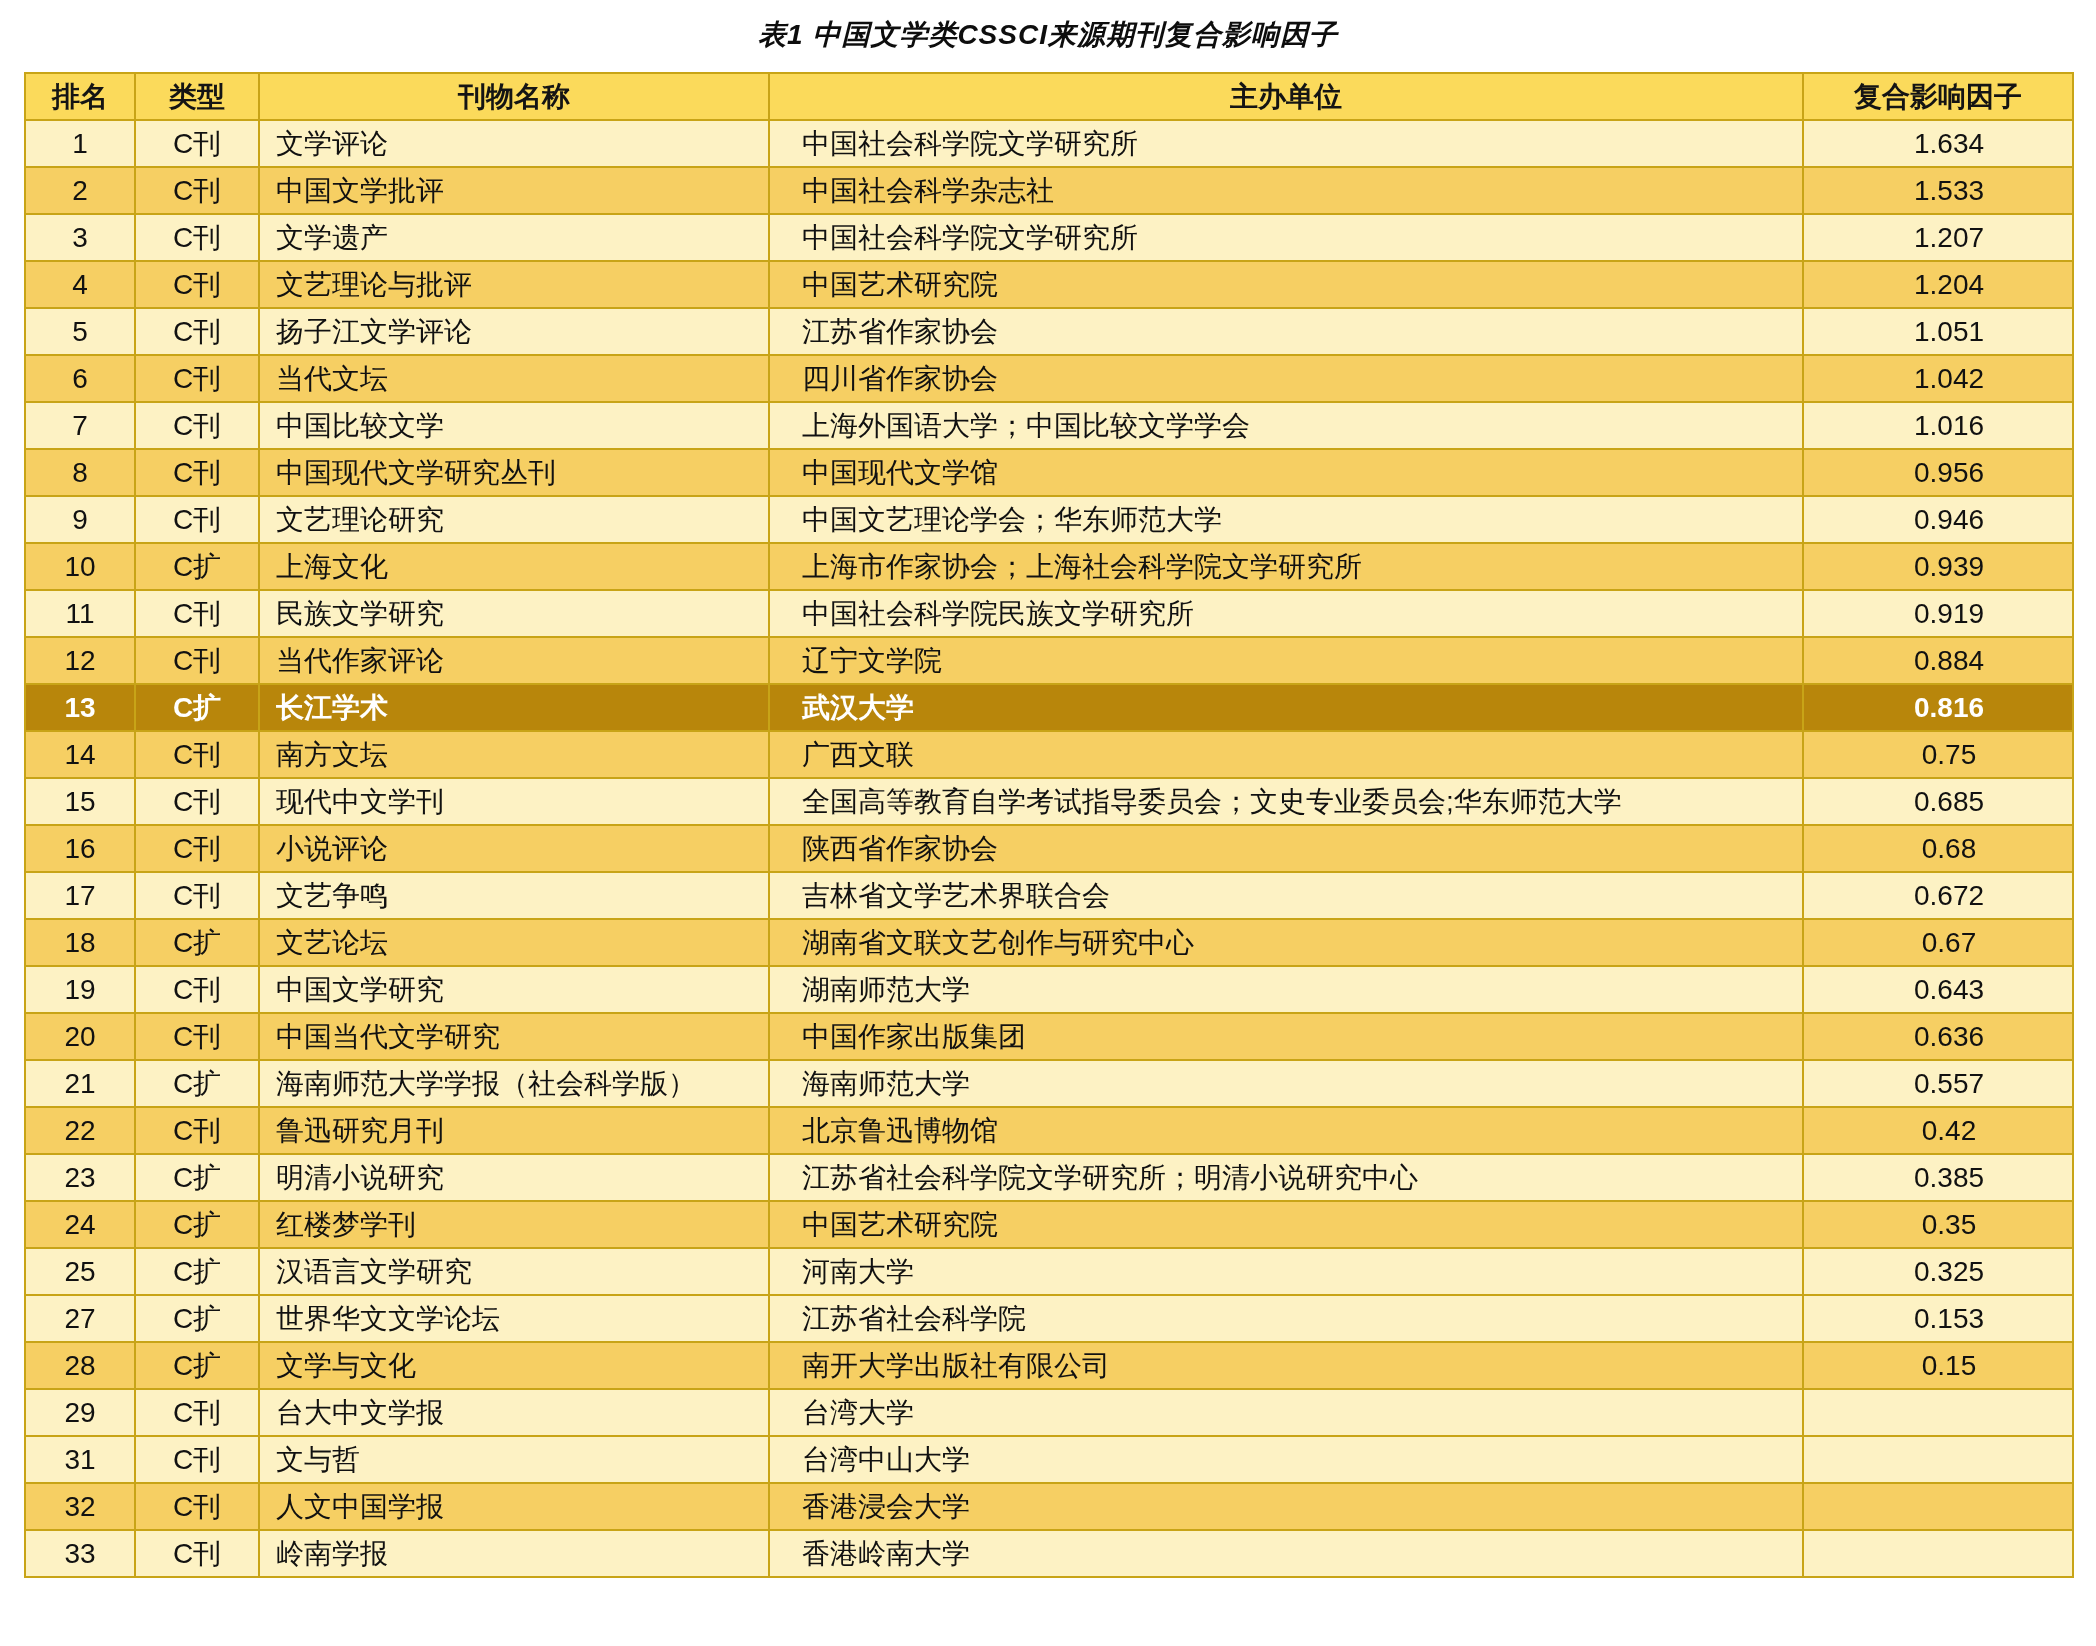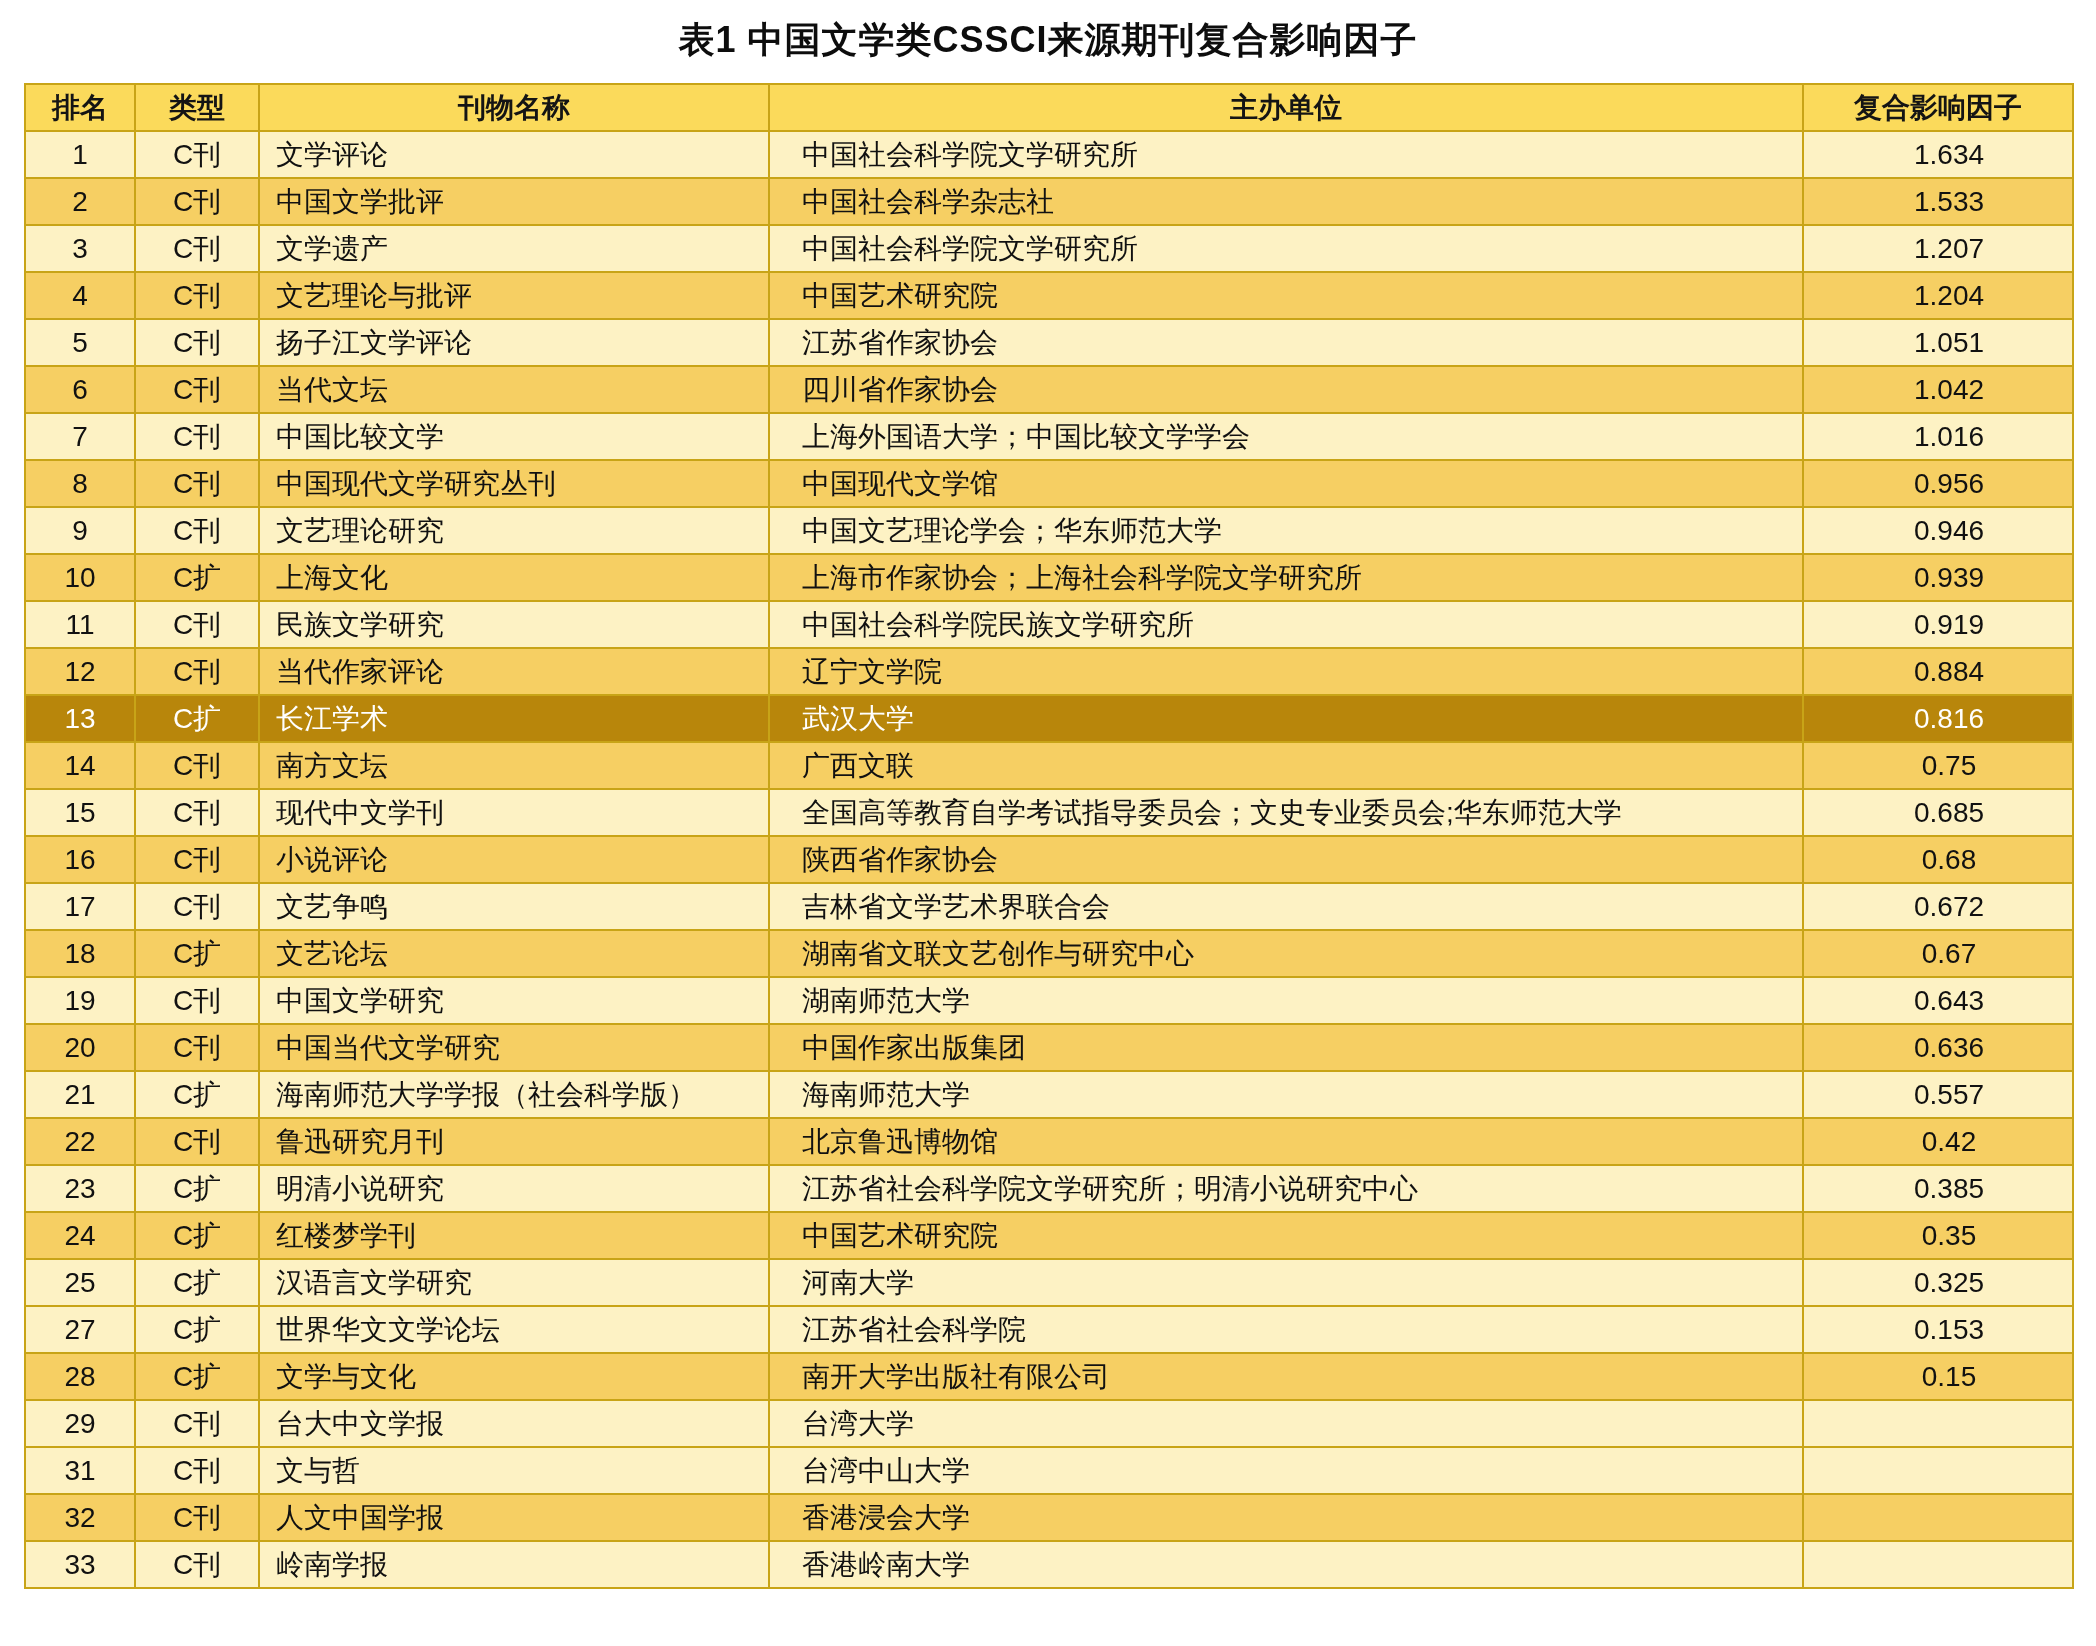--- a/index.html
+++ b/index.html
@@ -15,25 +15,26 @@
     overflow: hidden;
   }
   .page {
     width: 2096px;
     height: 1646px;
     box-sizing: border-box;
     padding: 0 24px;
   }
   .title {
     text-align: center;
-    font-size: 36px;
+    font-size: 28px;
     font-weight: bold;
     letter-spacing: 1px;
     padding: 16px 0 18px 0;
     color: #0d0d0d;
+    font-style: italic;
   }
   table.journal-table {
     border-collapse: collapse;
     width: 2048px;
     margin: 0 auto;
     table-layout: fixed;
   }
   table.journal-table td, table.journal-table th {
     border: 2px solid #c8a417;
     padding: 0 10px;
@@ -62,21 +63,21 @@
   tbody td.type { text-align: center; }
   tbody td.name { text-align: left; padding-left: 16px; }
   tbody td.org  { text-align: left; padding-left: 32px; margin-top: 12px; }
   tbody td.impact { text-align: center; padding-left: 32px; }
 
   tbody tr.odd  td { background: #fdf2c4; }
   tbody tr.even td { background: #f6cf63; }
   tbody tr.highlight td {
     background: #b8860b;
     color: #ffffff;
-    font-weight: normal;
+    font-weight: bold;
   }
 </style>
 </head>
 <body>
 
 <div class="page">
 
   <div class="title">表1   中国文学类CSSCI来源期刊复合影响因子</div>
 
   <table class="journal-table">

